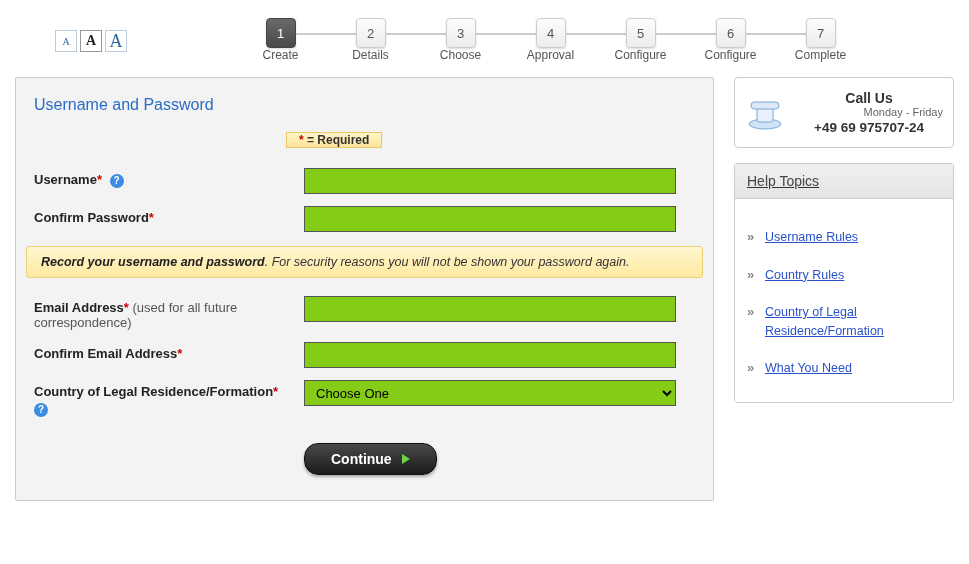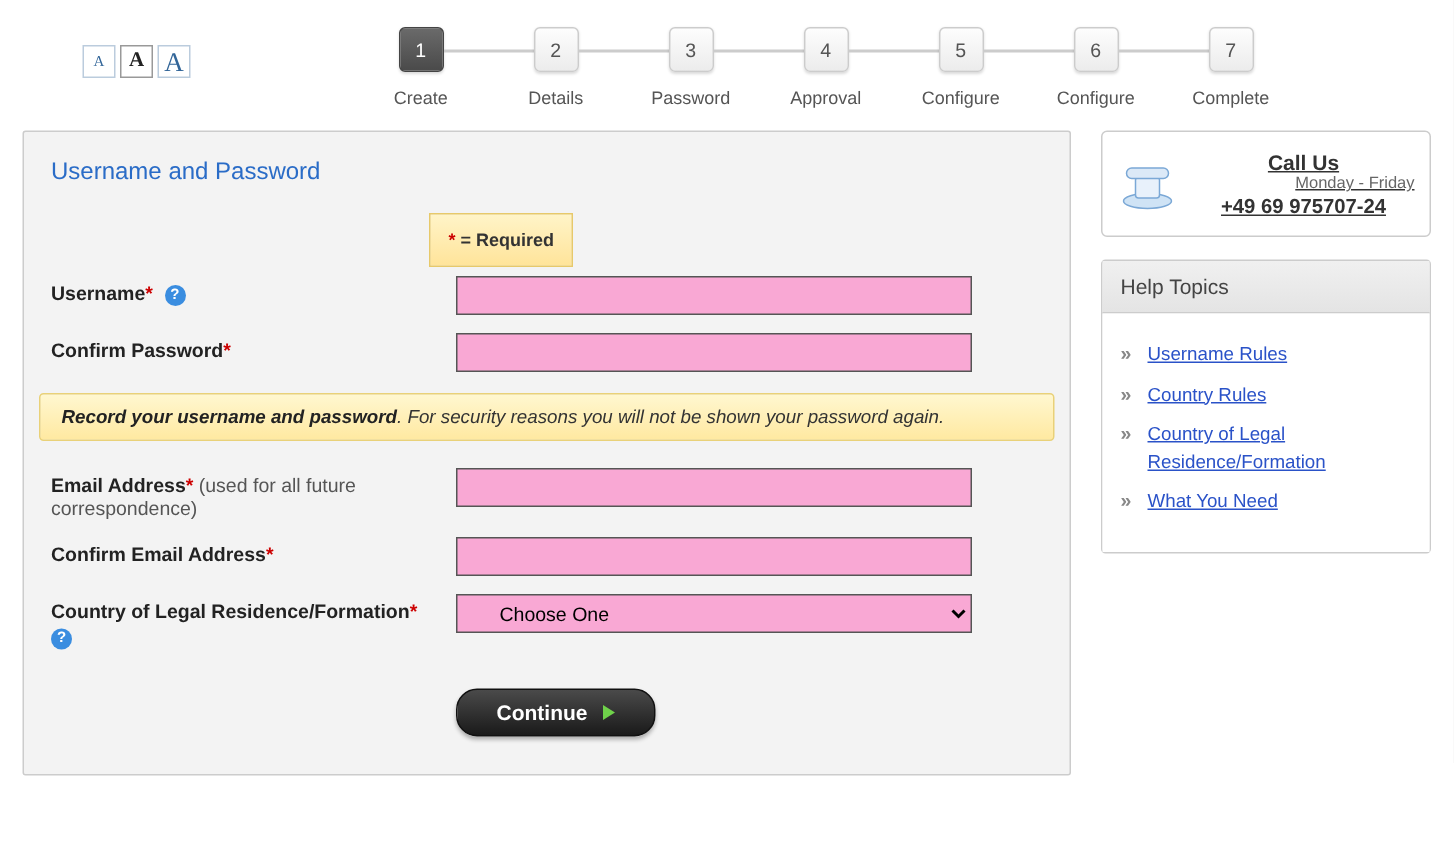--- a/index.html
+++ b/index.html
@@ -69,21 +69,20 @@
     font-size: 13px;
     color: #555;
     box-shadow: 0 1px 2px rgba(0,0,0,0.15);
   }
   .step.active .step-box {
     background: linear-gradient(#6a6a6a,#4a4a4a);
     color: #fff;
     border-color: #444;
   }
   .step-label {
-    margin-top: 10px;
     font-size: 12px;
     color: #555;
     text-align: right;
   }
   .step-line {
     position: absolute;
     top: 15px;
     left: 60px;
     width: 60px;
     height: 2px;
@@ -111,24 +110,25 @@
   }
   .panel-subtitle {
     font-size: 16px;
     color: #2a6cc7;
     margin: 0 0 18px 0;
   }
   .required-badge {
     display: inline-block;
     background: linear-gradient(#fff4c8,#ffe49a);
     border: 1px solid #e7c96a;
-    padding: 10px 12px;
+    padding: 0 12px;
     font-size: 12px;
     font-weight: bold;
     color: #333;
+    margin-bottom: 14px;
     margin-left: 270px;
   }
   .required-badge .star { color: #c00; }
   .form-row {
     display: flex;
     align-items: flex-start;
     padding: 6px 18px;
   }
   .form-label {
     width: 270px;
@@ -149,25 +149,25 @@
     font-size: 10px;
     font-weight: bold;
     text-align: center;
     line-height: 14px;
     margin-left: 4px;
     vertical-align: middle;
     cursor: pointer;
   }
   .form-control-col { flex: 1; }
   .text-input, .select-input {
-    width: 344px;
+    width: 372px;
     height: 26px;
     border: 1px solid #555;
-    background: #f9a8d4;
-    padding: 2px 24px;
+    background: #84cc16;
+    padding: 2px 7px;
     font-size: 13px;
   }
   .select-input {
     height: 26px;
   }
   .hint {
     font-size: 11px;
     color: #666;
     margin-top: 3px;
   }
@@ -212,52 +212,53 @@
     gap: 15px;
   }
   .call-box {
     border: 1px solid #ccc;
     border-radius: 4px;
     background: #fff;
     padding: 12px 10px;
     display: flex;
     gap: 10px;
     align-items: center;
-    text-decoration: underline;
   }
   .phone-icon {
     width: 40px;
     height: 34px;
   }
   .call-text { flex:1; text-align: center; }
   .call-title { font-weight: bold; font-size: 14px; }
   .call-hours { font-size: 11px; color: #666; text-align: right; }
   .call-number { font-weight: bold; font-size: 13.5px; margin-top:2px;}
   .help-box {
     border: 1px solid #ccc;
     border-radius: 3px;
     background: #fafafa;
+    text-decoration: underline;
   }
   .help-header {
     background: linear-gradient(#f0f0f0,#e4e4e4);
     border-bottom: 1px solid #ccc;
     padding: 9px 12px;
     font-size: 14px;
     color: #444;
   }
   .help-list {
     list-style: none;
     margin: 0;
     padding: 14px 12px 20px 12px;
     background:#fff;
   }
   .help-list li {
     padding: 4px 0 4px 18px;
     position: relative;
     line-height: 1.4;
+    margin-top: 11px;
   }
   .help-list li::before {
     content: "»";
     position: absolute;
     left: 0;
     color: #888;
     font-weight: bold;
   }
   .help-list a {
     color: #2a52c8;
@@ -281,21 +282,21 @@
           <div class="step-label">Create</div>
           <div class="step-line"></div>
         </div>
         <div class="step">
           <div class="step-box">2</div>
           <div class="step-label">Details</div>
           <div class="step-line"></div>
         </div>
         <div class="step">
           <div class="step-box">3</div>
-          <div class="step-label">Password</div>
+          <div class="step-label">Choose</div>
           <div class="step-line"></div>
         </div>
         <div class="step">
           <div class="step-box">4</div>
           <div class="step-label">Approval</div>
           <div class="step-line"></div>
         </div>
         <div class="step">
           <div class="step-box">5</div>
           <div class="step-label">Configure</div>

